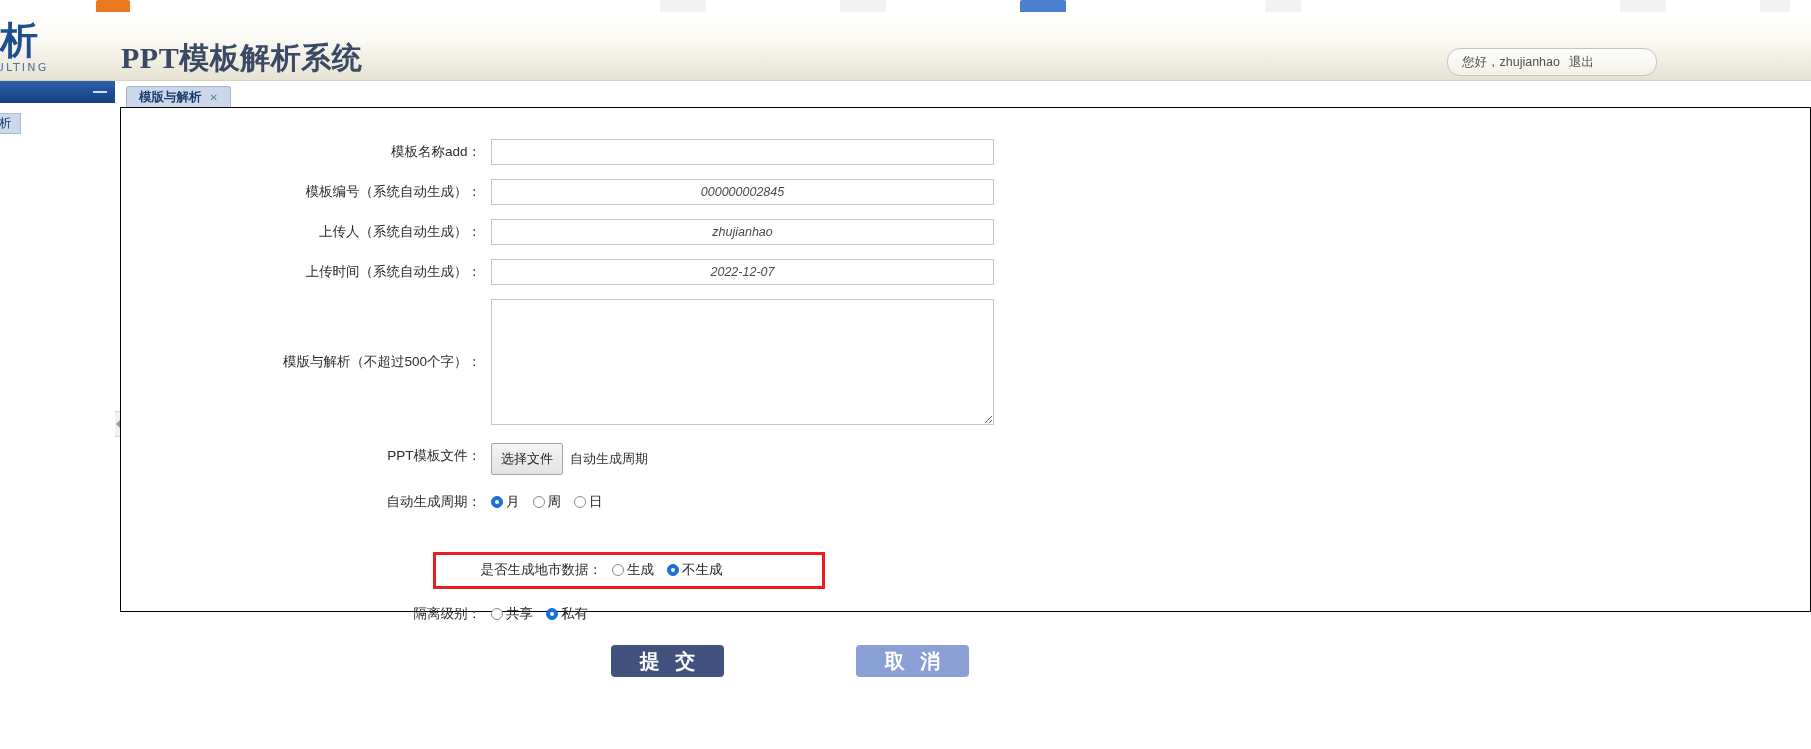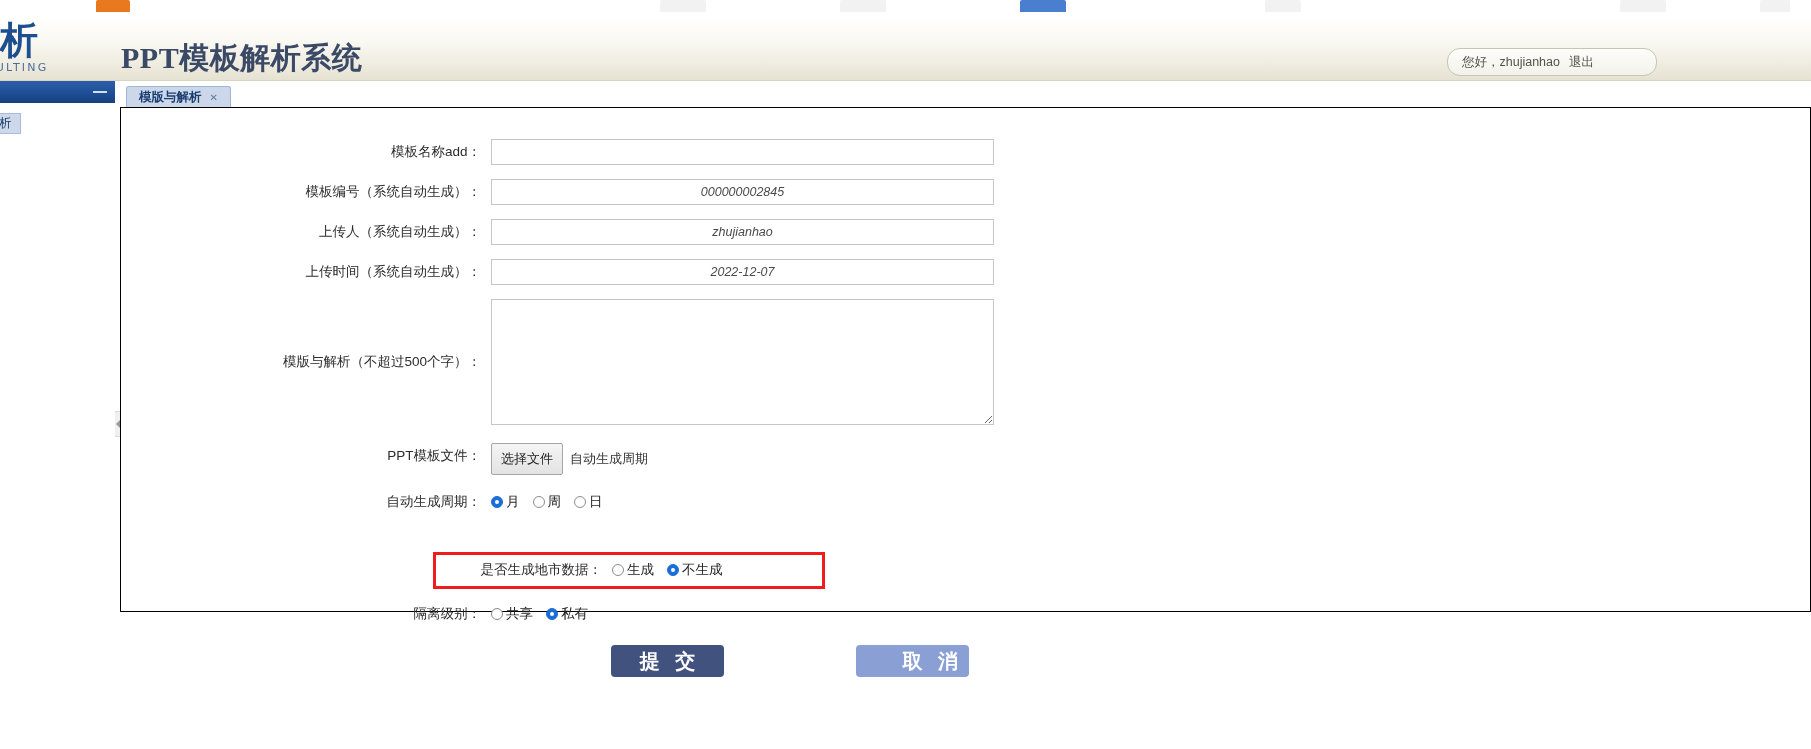--- a/index.html
+++ b/index.html
@@ -335,21 +335,21 @@
     border-radius: 4px;
     color: #ffffff;
     font-size: 20px;
     font-weight: 700;
     letter-spacing: 5px;
     text-indent: 5px;
     font-family: "Liberation Sans", sans-serif;
     cursor: pointer;
   }
   .btn.submit { background: #42527e; }
-  .btn.cancel { background: #8aa0d4; text-align: right; }
+  .btn.cancel { background: #8aa0d4; }
 </style>
 </head>
 <body>
 
 <div id="page">
 
   <div class="chrome-strip">
     <div class="chrome-ghost c1"></div>
     <div class="chrome-ghost c2"></div>
     <div class="chrome-ghost c3"></div>

